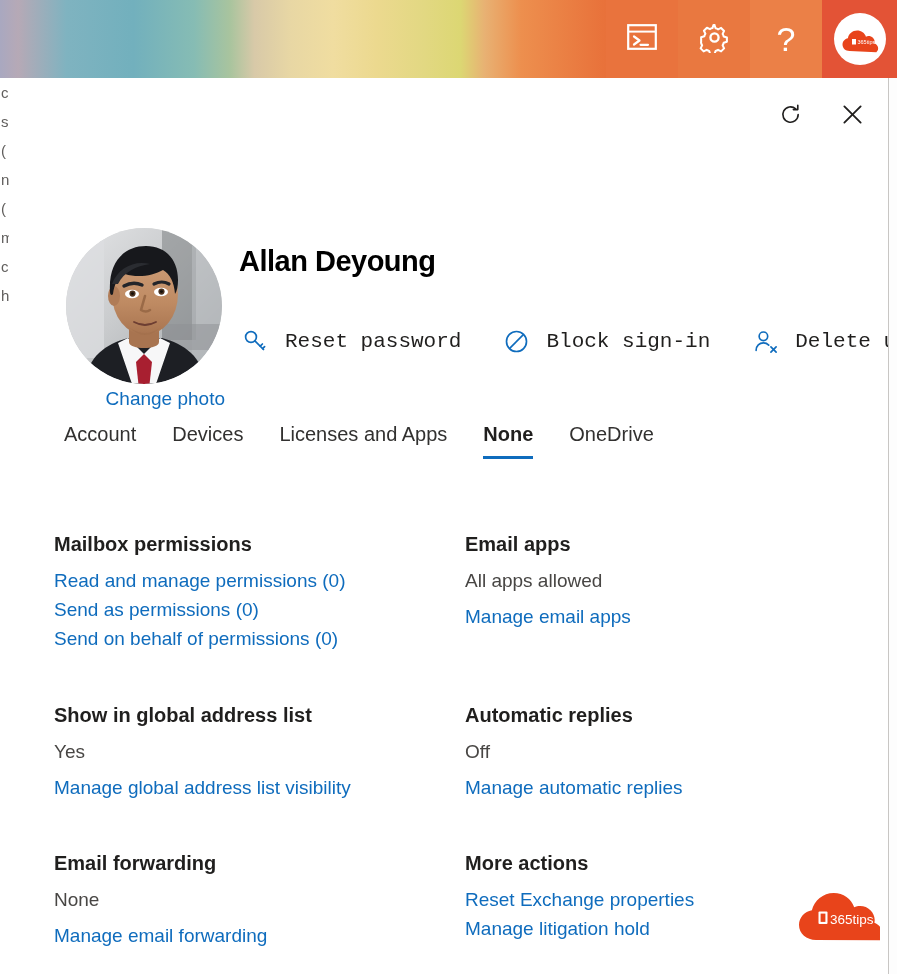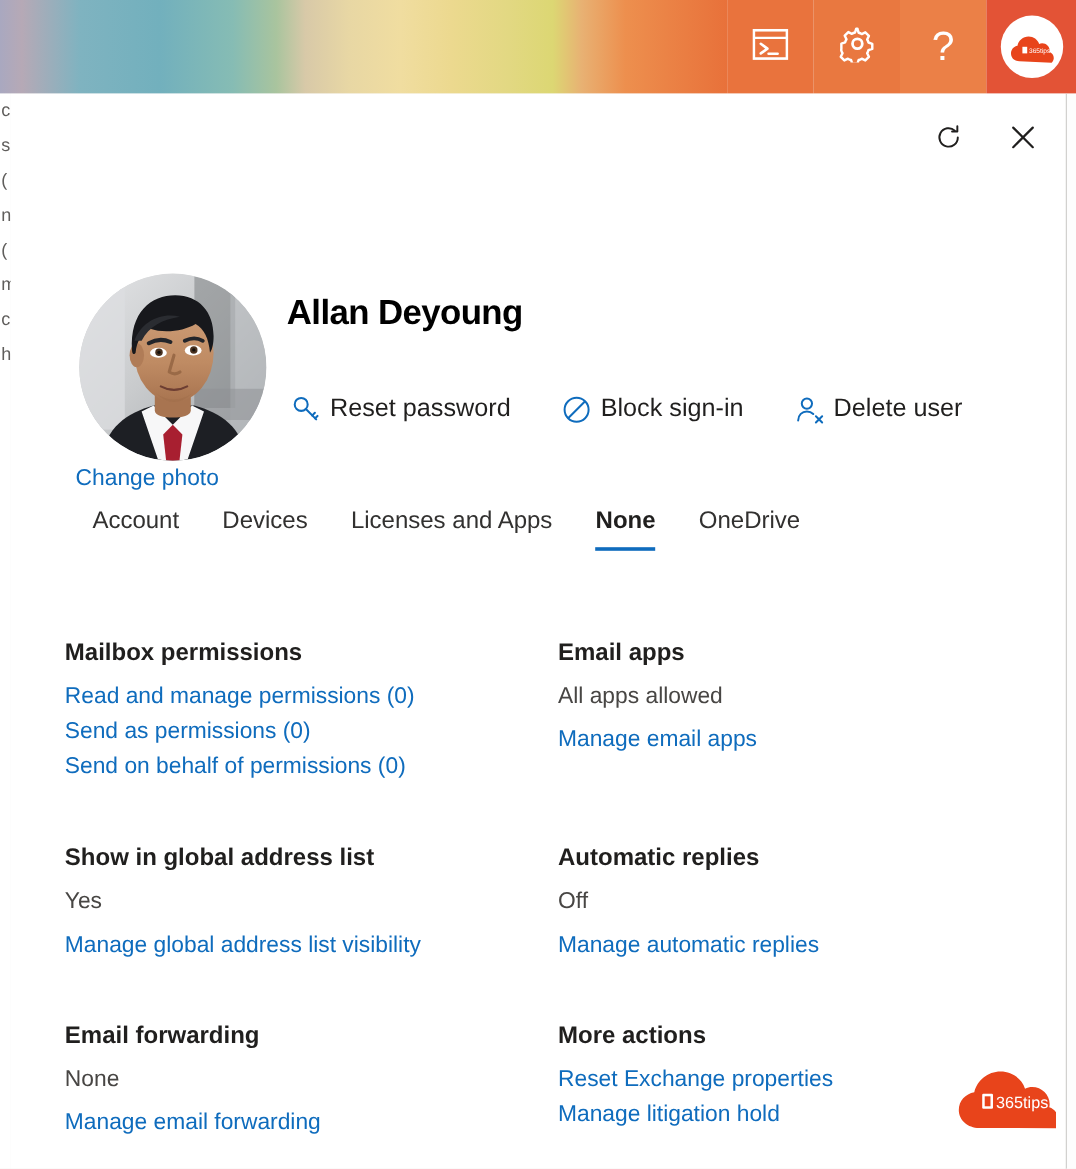--- a/index.html
+++ b/index.html
@@ -154,21 +154,21 @@
     position: relative;
     background: #d9dadb;
     margin: 0 auto;
   }
   #user-photo svg { display: block; }
 
   #change-photo {
     position: absolute;
     left: 0; top: 160px;
     width: 162px;
-    text-align: left;
+    text-align: right;
     font-size: 19px;
     color: #0f6cbd;
     cursor: pointer;
     white-space: nowrap;
   }
 
   #user-name {
     position: absolute;
     left: 185px; top: 97px;
     font-size: 29px;
@@ -181,46 +181,46 @@
   #identity-actions {
     position: absolute;
     left: 188px; top: 178px;
     display: flex;
     align-items: center;
     gap: 42px;
   }
   .id-action {
     display: flex;
     align-items: center;
-    gap: 7px;
+    gap: 17px;
     cursor: pointer;
     background: none;
     border: none;
     padding: 2px 0;
-    font-family: Liberation Sans, sans-serif;
+    font-family: Liberation Mono, monospace;
   }
   .id-action .id-ico {
     width: 26px; height: 26px;
     display: flex;
     align-items: center;
     justify-content: center;
     color: #0f6cbd;
     flex: 0 0 auto;
   }
   .id-action .id-ico svg { display: block; }
   .id-action .id-lbl {
     font-size: 21px;
     color: #201f1e;
     white-space: nowrap;
   }
 
   
   #tabs {
     position: absolute;
-    left: 58px; top: 345px;
+    left: 45px; top: 345px;
     display: flex;
     align-items: flex-start;
     gap: 0;
   }
   .tab {
     padding: 0 18px 13px 18px;
     font-size: 20px;
     color: #323130;
     cursor: pointer;
     position: relative;

